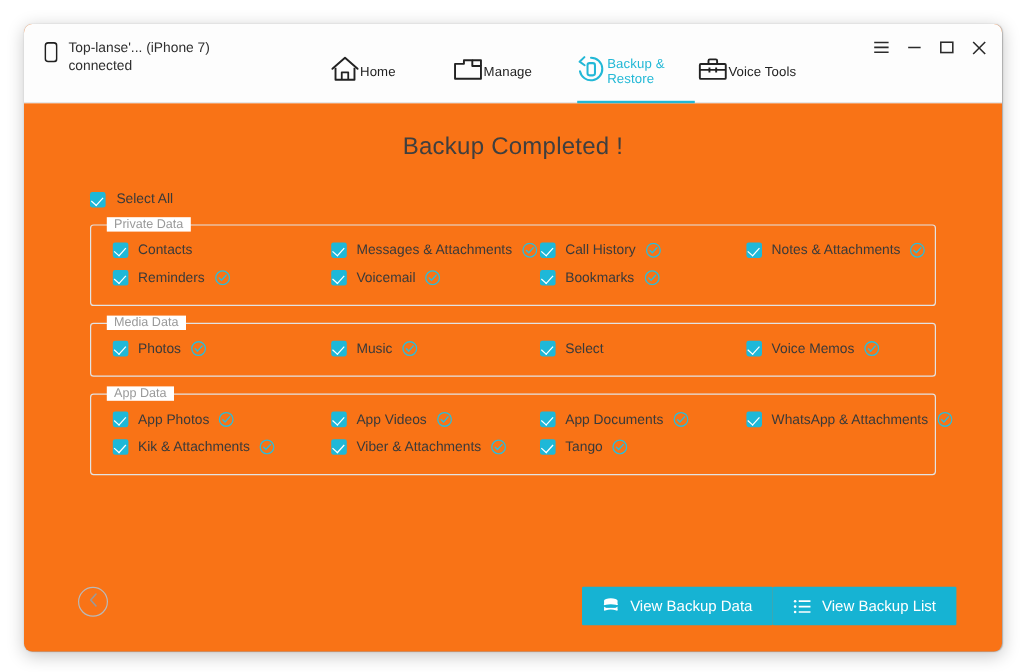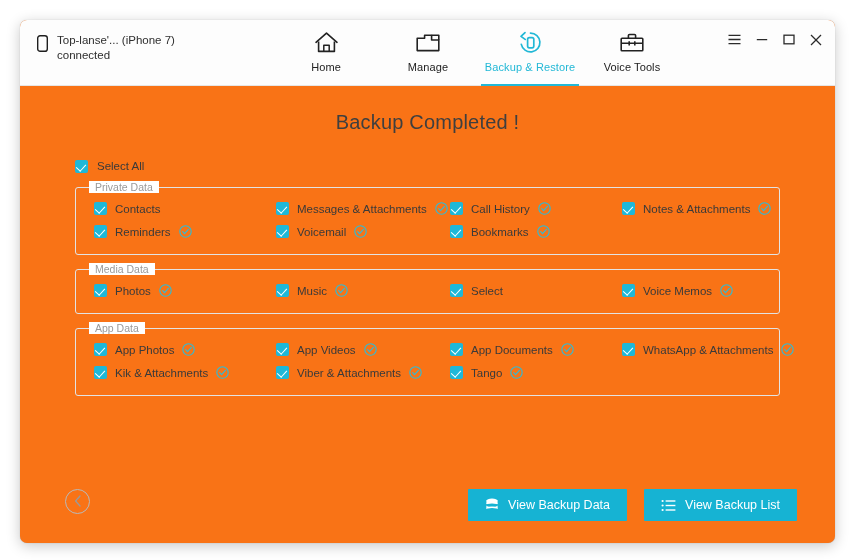--- a/index.html
+++ b/index.html
@@ -56,21 +56,21 @@
     left: 255px;
     top: 0;
     height: 66px;
     display: flex;
     align-items: flex-start;
   }
   .nav-tab {
     width: 102px;
     height: 66px;
     display: flex;
-    flex-direction: column;
+    flex-direction: row;
     align-items: center;
     justify-content: flex-start;
     padding-top: 9px;
     cursor: pointer;
     position: relative;
     color: #222222;
   }
   .nav-tab .tab-icon {
     height: 27px;
     display: flex;
@@ -227,21 +227,20 @@
     display: flex;
     align-items: center;
     justify-content: center;
     cursor: pointer;
   }
   #action-buttons {
     position: absolute;
     right: 0;
     top: 0;
     display: flex;
-    gap: 17px;
   }
   .action-btn {
     height: 32px;
     background: #16b3d3;
     border: none;
     border-radius: 1px;
     color: #ffffff;
     font-size: 12.5px;
     font-family: "Liberation Sans", sans-serif;
     display: flex;

